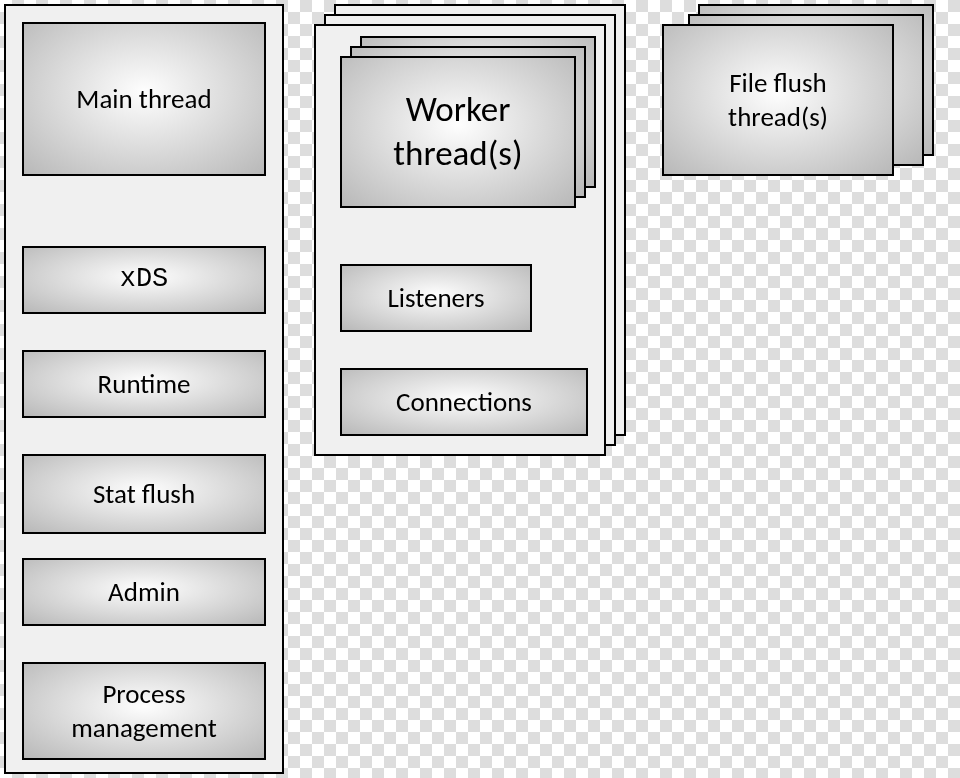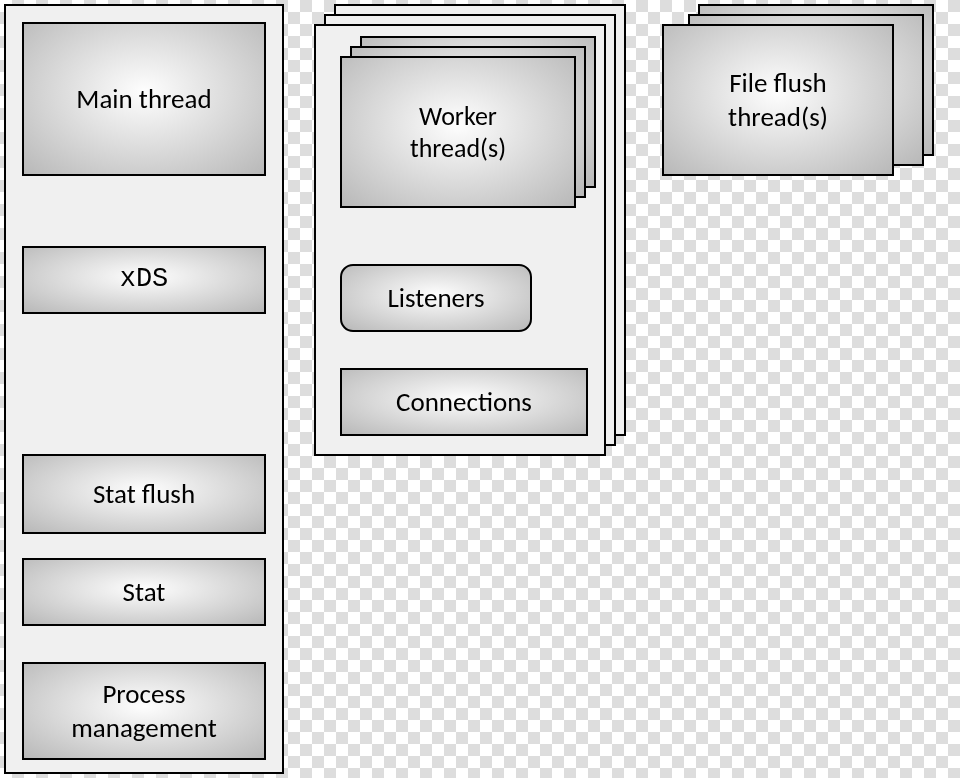--- a/index.html
+++ b/index.html
@@ -47,38 +47,39 @@
     .admin { left: 16px; top: 552px; width: 244px; height: 68px; }
     .pm { left: 16px; top: 656px; width: 244px; height: 98px; }
 
     
     .worker-stack1 { left: 334px; top: 4px; width: 292px; height: 432px; background: #f0f0f0; }
     .worker-stack2 { left: 324px; top: 14px; width: 292px; height: 432px; background: #f0f0f0; }
     .worker-col { left: 314px; top: 24px; width: 292px; height: 432px; }
 
     .worker-hdr-back1 { left: 44px; top: 10px; width: 236px; height: 152px; }
     .worker-hdr-back2 { left: 34px; top: 20px; width: 236px; height: 152px; }
-    .worker-hdr { left: 24px; top: 30px; width: 236px; height: 152px; font-size: 26px;}
+    .worker-hdr { left: 24px; top: 30px; width: 236px; height: 152px; font-size: 35px;}
 
-    .listeners { left: 24px; top: 238px; width: 192px; height: 68px; border-radius: 13px; }
+    .listeners { left: 24px; top: 238px; width: 192px; height: 68px; }
     .connections { left: 24px; top: 342px; width: 248px; height: 68px; }
 
     
     .file-stack1 { left: 698px; top: 4px; width: 236px; height: 152px; }
     .file-stack2 { left: 688px; top: 14px; width: 236px; height: 152px; }
     .file-box { left: 662px; top: 24px; width: 232px; height: 152px; font-size: 27px; }
   </style>
 </head>
 <body>
 
 <div class="container main-col">
   <div class="box main-thread">Main thread</div>
   <div class="box xds">xDS</div>
+  <div class="box runtime">Runtime</div>
   <div class="box statflush">Stat flush</div>
-  <div class="box admin">Stat</div>
+  <div class="box admin">Admin</div>
   <div class="box pm">Process<br>management</div>
 </div>
 
 <div class="container worker-stack1"></div>
 <div class="container worker-stack2"></div>
 <div class="container worker-col">
   <div class="stacked-back worker-hdr-back1"></div>
   <div class="stacked-back worker-hdr-back2"></div>
   <div class="box worker-hdr">Worker<br>thread(s)</div>
   <div class="box listeners">Listeners</div>

